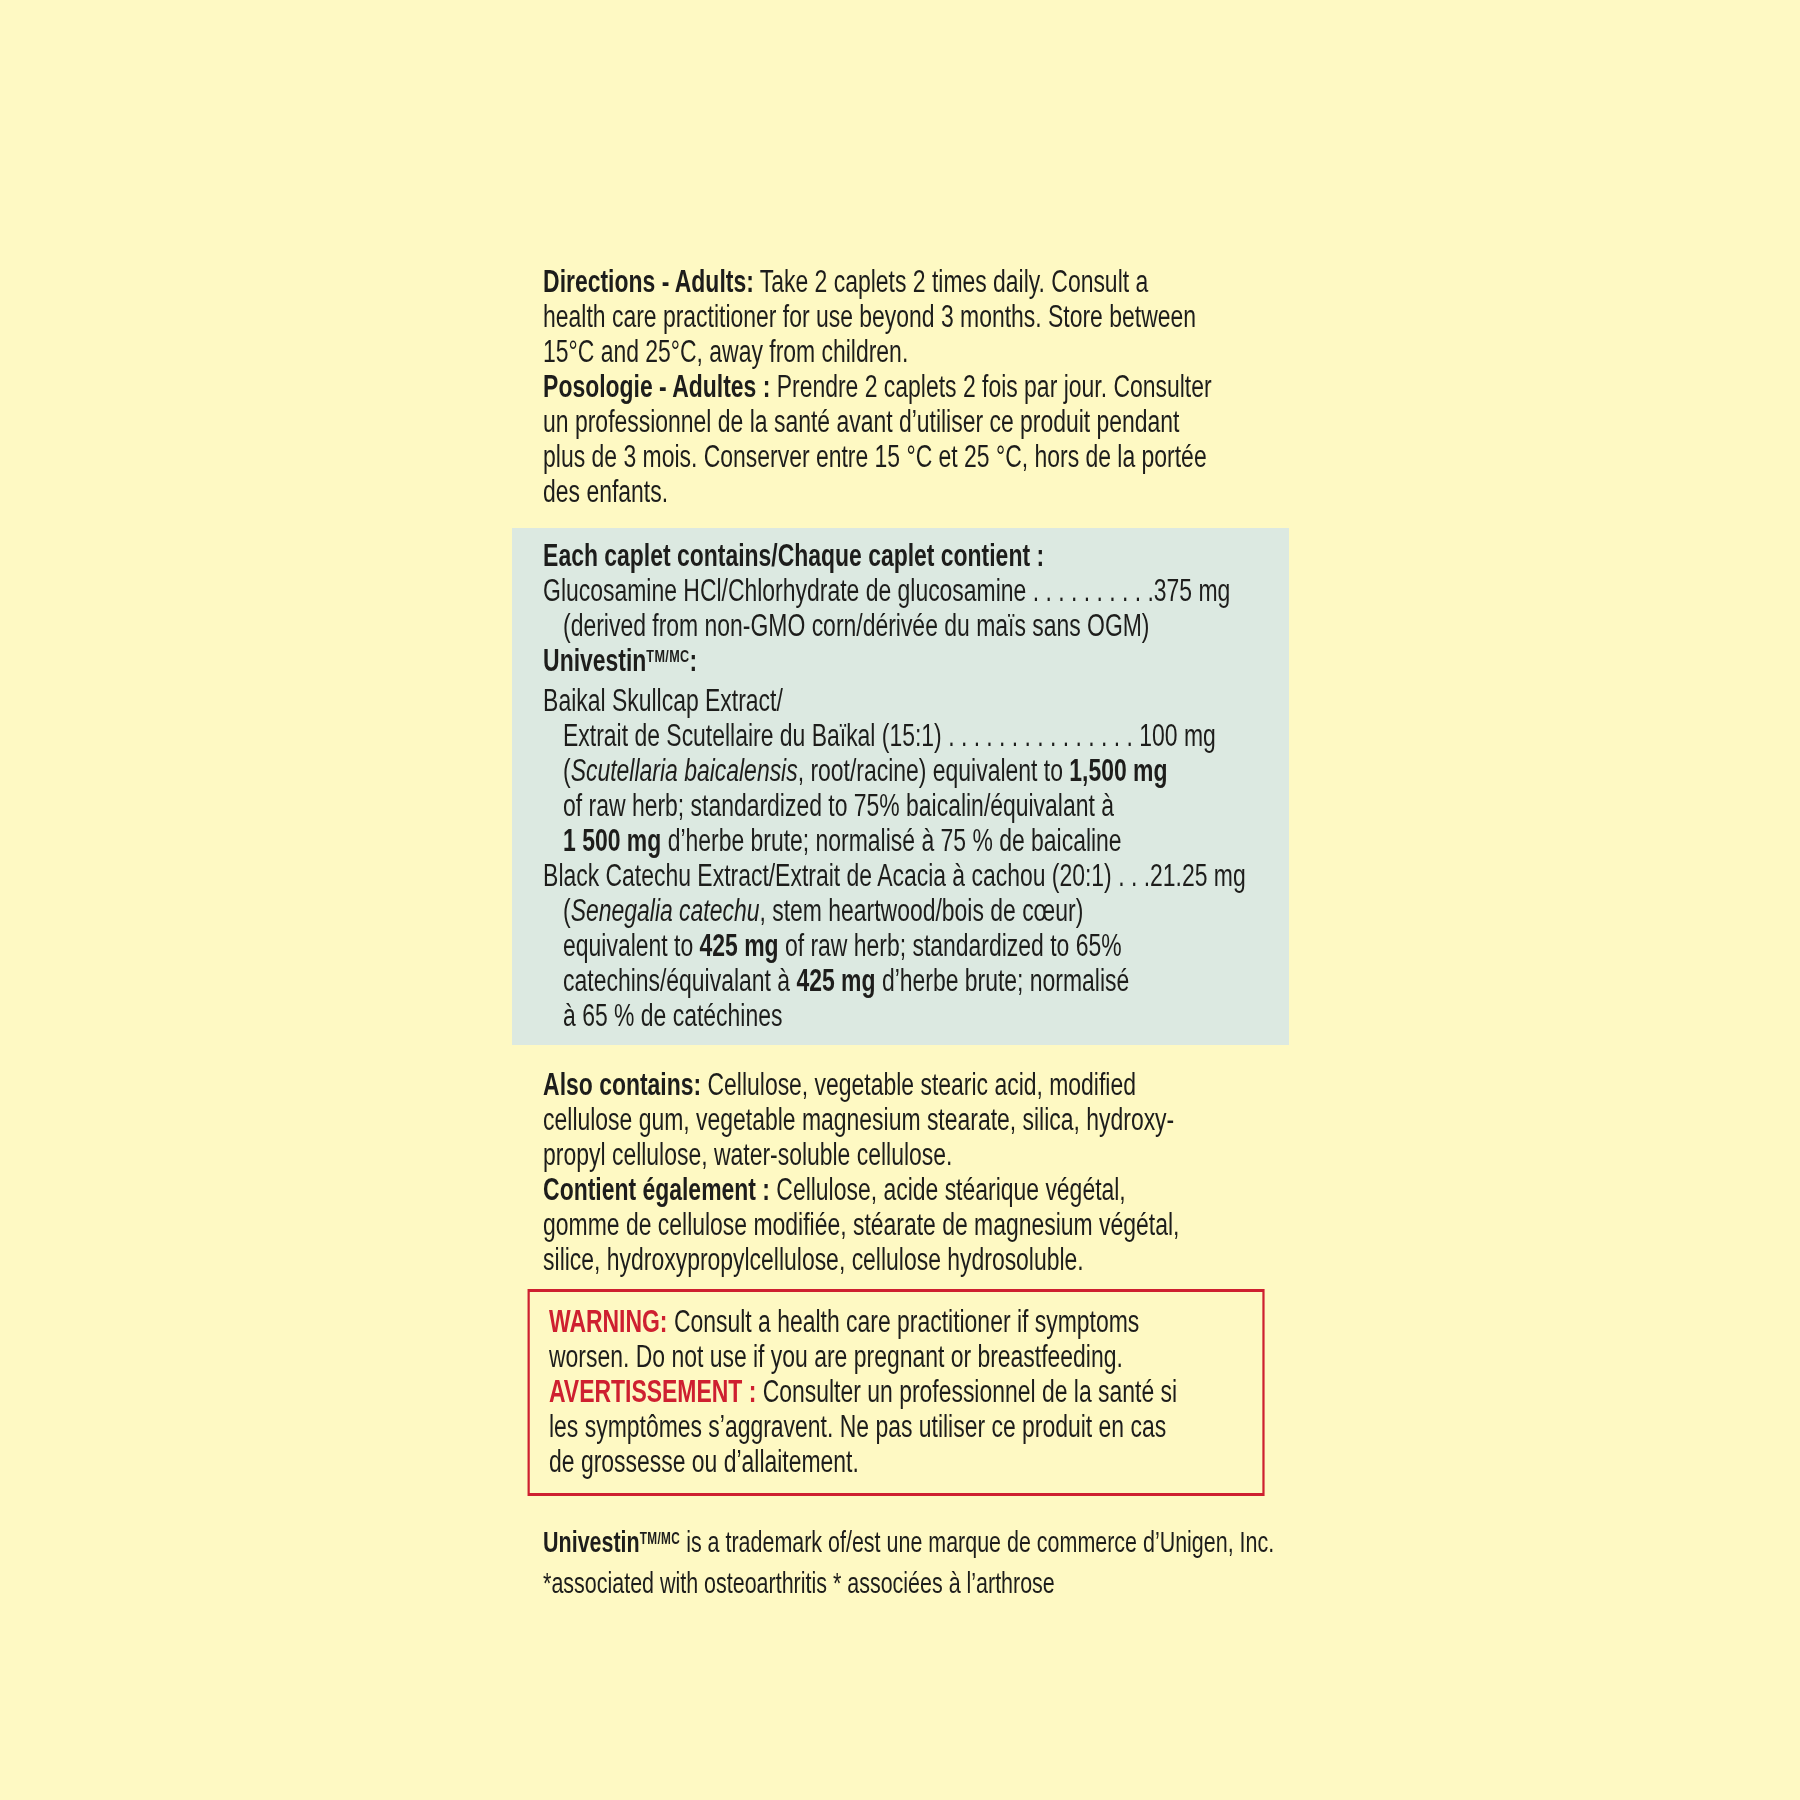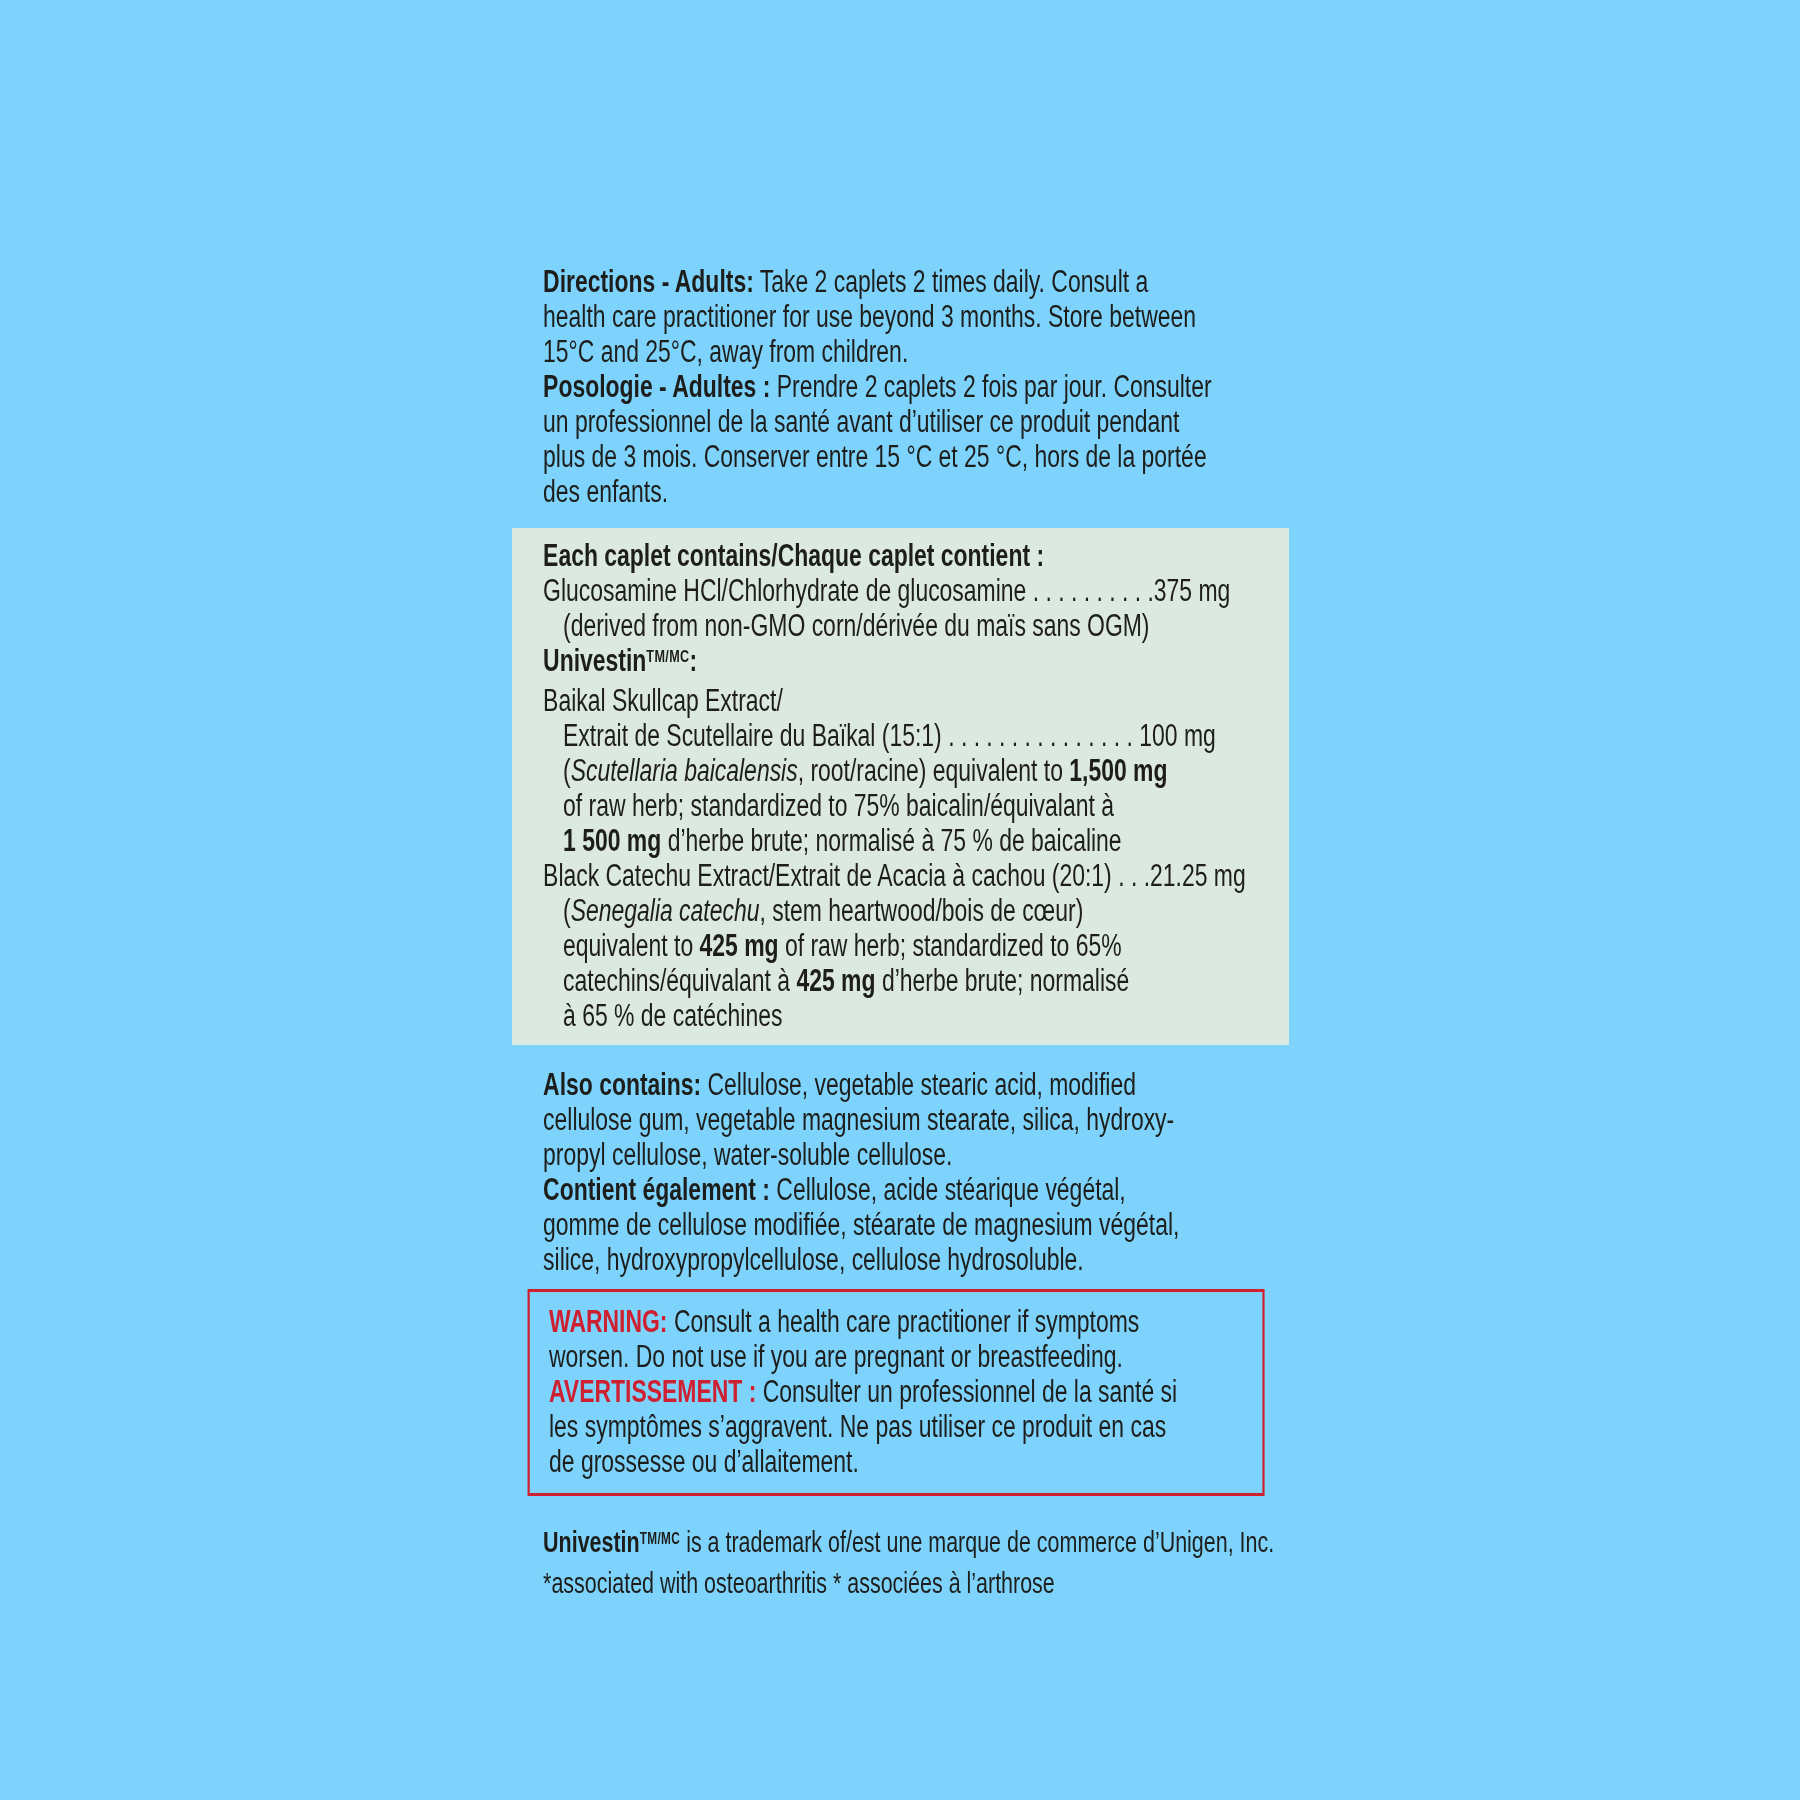--- a/index.html
+++ b/index.html
@@ -1,20 +1,20 @@
 <!DOCTYPE html>
 <html style="--green-box-bg: #dce9e1; --warning-red: #ce2030; --text-color: #1d1d1b;"><head>
 <meta charset="utf-8">
 <style>
   html,body{
     margin:0;padding:0;background:#ffffff;
     width:1800px;height:1800px;overflow:hidden;
   }
   .sheet{
-    position:relative;width:1800px;height:1800px;background:#7dd3fc;
+    position:relative;width:1800px;height:1800px;background:#fef9c3;
     font-family:"Liberation Sans",sans-serif;
     color:var(--text-color,#1d1d1b);
   }
   
   .label-content{
     position:absolute;left:512px;top:264px;width:1050px;
     transform:scaleX(0.74);transform-origin:0 0;
     font-size:31px;line-height:35px;
   }
   .sec{padding-left:42px;}

